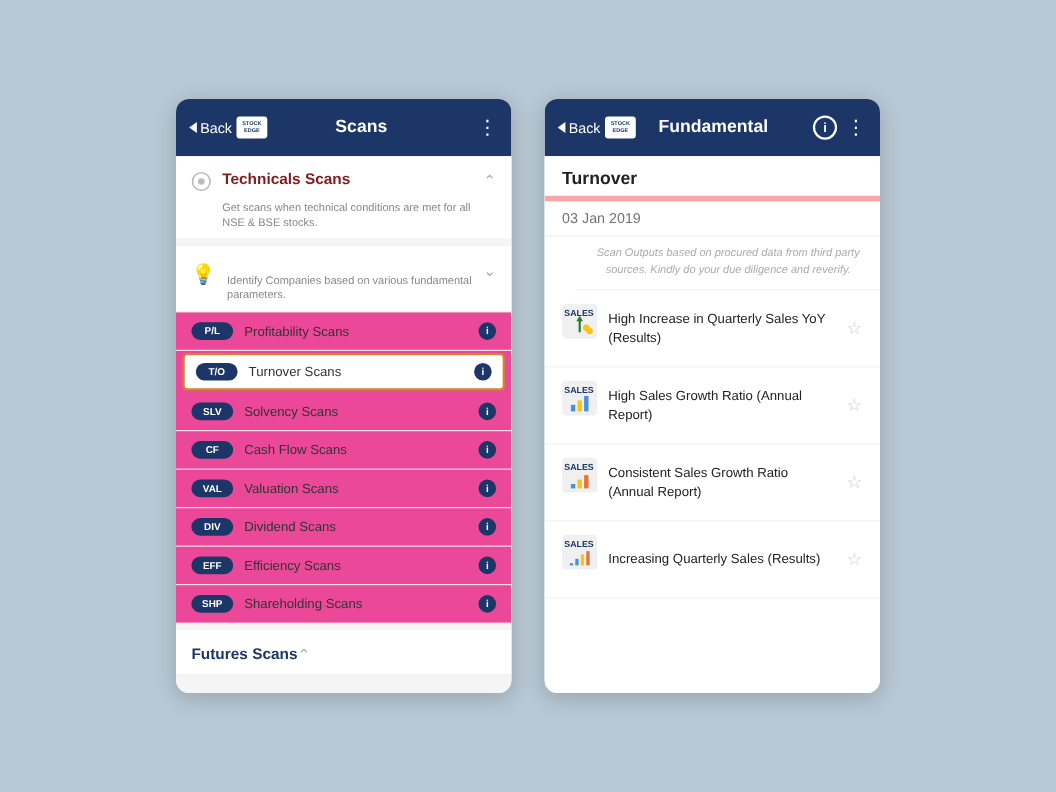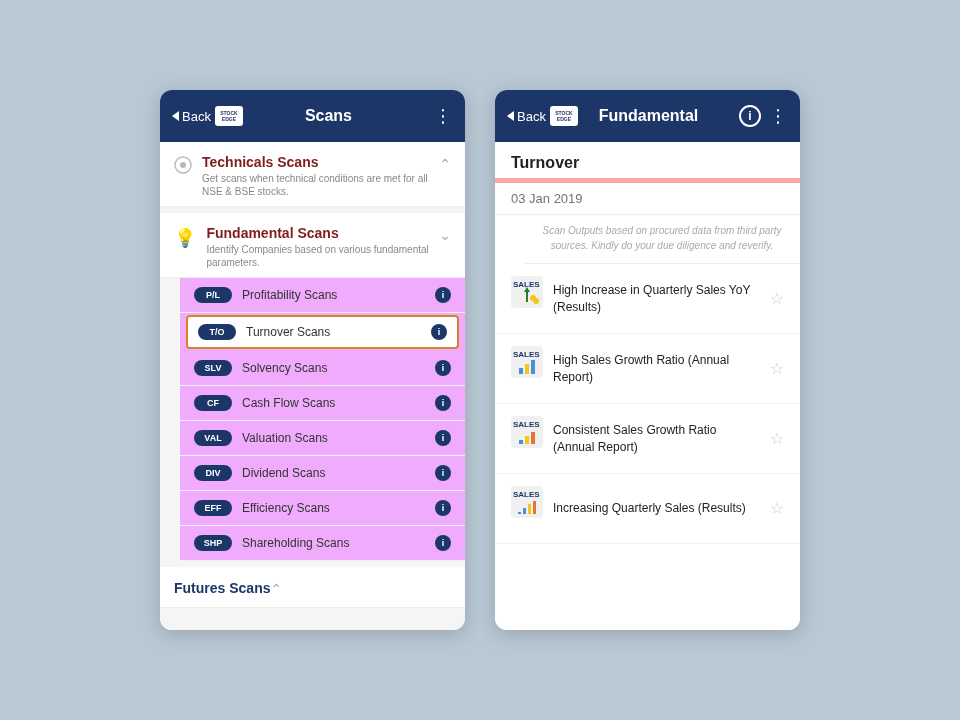--- a/index.html
+++ b/index.html
@@ -129,35 +129,34 @@
 
     .section-title {
       color: #7f1d1d;
       font-size: 14px;
       font-weight: 700;
     }
 
     .section-subtitle {
       color: #888;
       font-size: 10px;
-      margin-top: 2px;
+      margin-top: 13px;
       line-height: 1.3;
     }
 
     .section-chevron {
       color: #aaa;
       font-size: 14px;
       margin-top: 2px;
     }
 
     
     .scan-items {
-      background: #f0abfc;
+      background: #ec4899;
       margin-top: 0;
-      margin-left: 20px;
     }
 
     .scan-item {
       display: flex;
       align-items: center;
       padding: 9px 14px;
       border-bottom: 1px solid #f0f0f0;
       gap: 10px;
       cursor: pointer;
     }
@@ -310,21 +309,20 @@
       <div class="section-info">
         <div class="section-title">Technicals Scans</div>
         <div class="section-subtitle">Get scans when technical conditions are met for all NSE &amp; BSE stocks.</div>
       </div>
       <div class="section-chevron">⌃</div>
     </div>
 
     <div class="section-header" style="border-top: 6px solid #f5f5f5;">
       <div class="section-icon">💡</div>
       <div class="section-info">
-        <div class="section-title">Fundamental Scans</div>
         <div class="section-subtitle">Identify Companies based on various fundamental parameters.</div>
       </div>
       <div class="section-chevron">⌄</div>
     </div>
 
     <div class="scan-items">
 
       <div class="scan-item">
         <div class="scan-badge">P/L</div>
         <div class="scan-label">Profitability Scans</div>

